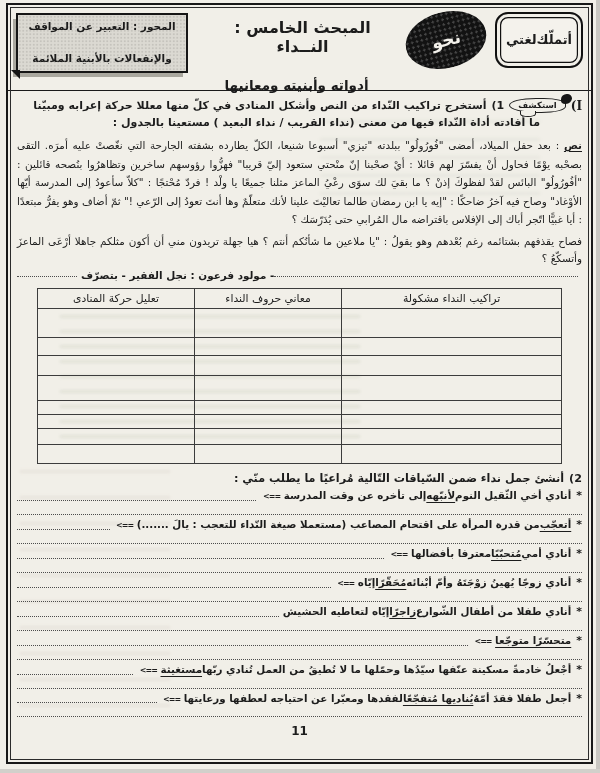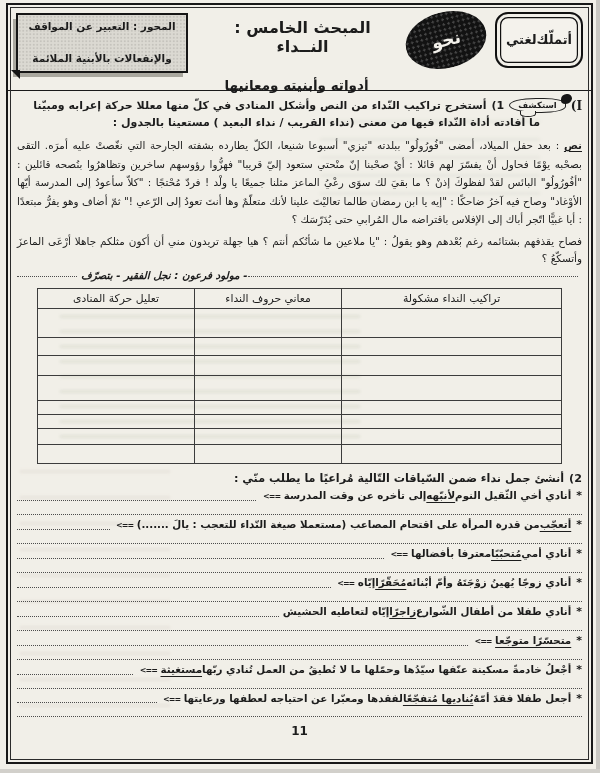--- a/index.html
+++ b/index.html
@@ -46,21 +46,21 @@
   .bubble::before{content:"";position:absolute;top:-5px;right:-7px;width:11px;height:10px;
           background:#161616;border-radius:55% 45% 60% 40%;}
   .bubble::after{content:"";position:absolute;bottom:-5px;left:10px;width:14px;height:5px;
           border:1.4px solid #1f1f1f;border-top:none;border-radius:0 0 60% 60%;background:#f1efe8;}
   .inst-l2{font-weight:bold;font-size:11px;margin:3px 42px 0 0;}
 
   .nass{font-size:10.4px;line-height:1.78;text-align:justify;margin:7px 0 4px 0;}
   .nass .nass-label{font-weight:bold;text-decoration:underline;text-underline-offset:2px;}
   .nass2{font-size:10.4px;line-height:1.7;text-align:justify;margin:1px 0 0 0;}
   .attrib-row{display:flex;direction:rtl;align-items:baseline;font-size:10.4px;
-              font-weight:bold;margin:1px 0 0 0;font-style:italic;}
+              font-weight:bold;margin:1px 0 0 0;}
   .attrib-row .leader{margin-bottom:4px;}
 
   .tbl{width:93%;margin:7px auto 0 auto;border-collapse:collapse;direction:rtl;}
   .tbl th,.tbl td{border:1.3px solid #3c3c3c;}
   .tbl th{font-size:10.8px;font-weight:normal;padding:3px 2px;background:#f1efe8;}
   .c1{width:42%;} .c2{width:28%;} .c3{width:30%;}
   tr.r1 td{height:26px} tr.r2 td{height:15px} tr.r3 td{height:17px} tr.r4 td{height:22px}
   tr.r5 td{height:11px} tr.r6 td{height:11px} tr.r7 td{height:13px} tr.r8 td{height:16px}
 
   .inst2-row{display:flex;direction:rtl;align-items:baseline;gap:5px;

